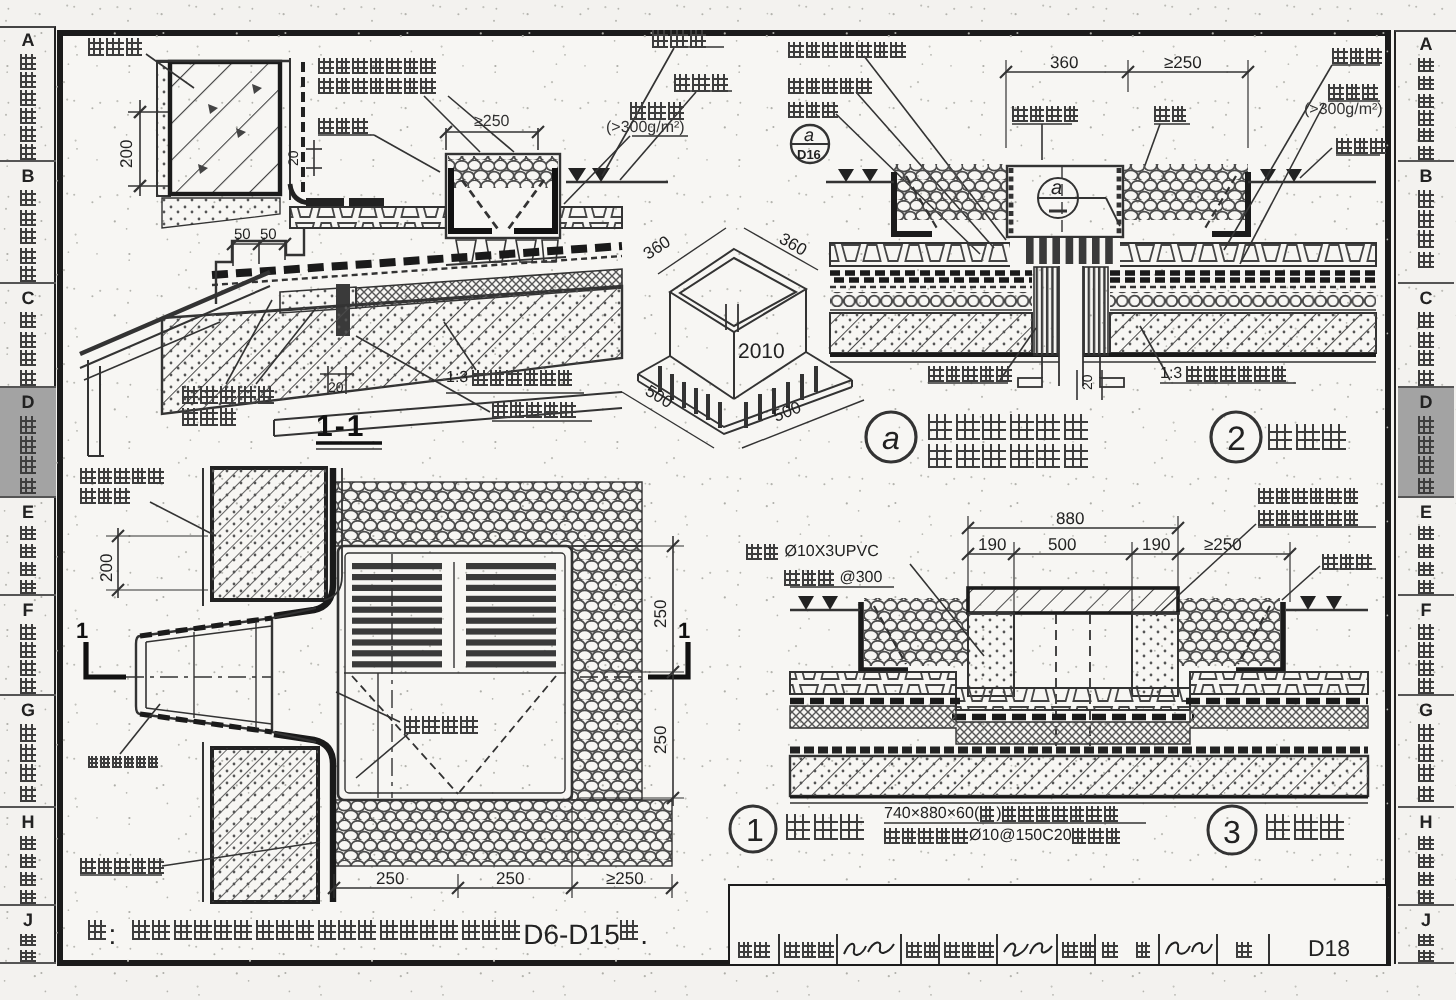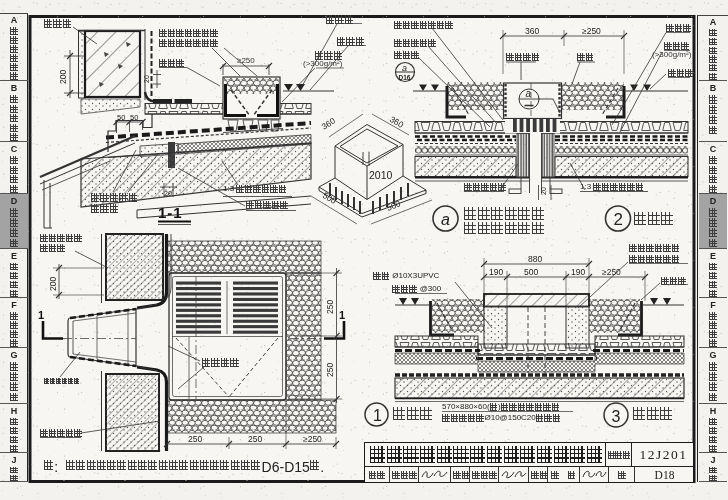--- a/index.html
+++ b/index.html
@@ -517,21 +517,21 @@
 <div class="q s6" style="left:44px;top:378px"><i class="z"></i><i class="z"></i><i class="z"></i><i class="z"></i><i class="z"></i><i class="z"></i></div>
 <div class="q s8" style="left:40px;top:429px"><i class="z"></i><i class="z"></i><i class="z"></i><i class="z"></i><i class="z"></i></div>
 <div class="q s9" style="left:202px;top:358px"><i class="z"></i><i class="z"></i><i class="z"></i><i class="z"></i></div>
 <div class="q s8" style="left:629px;top:244px"><i class="z"></i><i class="z"></i><i class="z"></i><i class="z"></i><i class="z"></i><i class="z"></i></div>
 <div class="q s8" style="left:629px;top:255px"><i class="z"></i><i class="z"></i><i class="z"></i><i class="z"></i><i class="z"></i><i class="z"></i></div>
 <div class="q s8" style="left:661px;top:276.5px"><i class="z"></i><i class="z"></i><i class="z"></i></div>
 <div class="q s8" style="left:373px;top:272px"><i class="z"></i><i class="z"></i><span> Ø10X3UPVC</span></div>
 <div class="q s8" style="left:392px;top:285px"><i class="z"></i><i class="z"></i><i class="z"></i><span> @300</span></div>
 <div class="q s13" style="left:393px;top:407px"><i class="z"></i><i class="z"></i><i class="z"></i></div>
 <div class="q s13" style="left:633px;top:407px"><i class="z"></i><i class="z"></i><i class="z"></i></div>
-<div class="q s8" style="left:442px;top:403px"><span>570×880×60(</span><i class="z"></i><span>)</span><i class="z"></i><i class="z"></i><i class="z"></i><i class="z"></i><i class="z"></i><i class="z"></i><i class="z"></i></div>
+<div class="q s8" style="left:442px;top:403px"><span>740×880×60(</span><i class="z"></i><span>)</span><i class="z"></i><i class="z"></i><i class="z"></i><i class="z"></i><i class="z"></i><i class="z"></i><i class="z"></i></div>
 <div class="q s8" style="left:442px;top:414px"><i class="z"></i><i class="z"></i><i class="z"></i><i class="z"></i><i class="z"></i><span>Ø10@150C20</span><i class="z"></i><i class="z"></i><i class="z"></i></div>
 
 <div class="ab" style="left:0;top:13px;width:28px;height:469px;border-top:1px solid #444;border-right:1.5px solid #222;box-sizing:border-box"></div>
 <div class="tab" style="left:0;top:13px;height:68px">
       <b>A</b>
       <i class="z"></i>
       <i class="z"></i>
       <i class="z"></i>
       <i class="z"></i>
       <i class="z"></i>
@@ -651,27 +651,20 @@
       <i class="z"></i>
       <i class="z"></i>
     </div>
 <div class="tab" style="left:699px;top:453px;height:29px">
       <b>J</b>
       <i class="z"></i>
       <i class="z"></i>
     </div>
 
 <div class="ab" style="left:364px;top:442px;width:330px;height:41px;border:1.8px solid #1b1b1b;box-sizing:border-box;background:#f7f6f3">
- <div class="ab" style="left:0;top:0;width:100%;height:24px;border-bottom:1px solid #222;box-sizing:border-box">
-   <div class="ab" style="left:5px;top:3px"><i class="zt"></i><i class="zt"></i><i class="zt"></i><i class="zt"></i><i class="zt"></i><i class="zt"></i><i class="zt"></i><i class="zt"></i><i class="zt"></i><i class="zt"></i><i class="zt"></i><i class="zt"></i><i class="zt"></i><i class="zt"></i></div>
-   <div class="ab" style="left:240px;top:0;width:27px;height:100%;border-left:1px solid #222;border-right:1px solid #222;box-sizing:border-box">
-     <div class="q s8" style="left:1.5px;top:8px"><i class="z" style="width:7px;height:7.5px;margin-right:0.8px"></i><i class="z" style="width:7px;height:7.5px;margin-right:0.8px"></i><i class="z" style="width:7px;height:7.5px;margin-right:0"></i></div>
-   </div>
-   <div class="ab" style="left:267px;top:4px;width:63px;text-align:center;font-family:'Liberation Serif',serif;font-size:13.5px;letter-spacing:1.5px">12J201</div>
- </div>
  <div class="ab" style="left:0;top:24px;width:100%;height:15.2px;font-size:8px">
    <div class="q s8" style="left:3.5px;top:4px"><i class="z"></i><i class="z"></i></div>
    <div class="ab" style="left:24px;top:0;height:100%;border-left:1px solid #333"></div>
    <div class="q s8" style="left:27px;top:4px"><i class="z"></i><i class="z"></i><i class="z"></i></div>
    <div class="ab" style="left:53px;top:0;height:100%;border-left:1px solid #333"></div>
    <svg class="ab" style="left:55px;top:1px" width="29" height="13" viewBox="0 0 29 13">
           <path d="M2,9 C5,2 8,3 7,7 C6,11 11,10 13,5 M14,8 C17,2 21,2 20,6 C19,10 24,9 27,4" stroke="#222" stroke-width="1" fill="none"></path>
         </svg>
    <div class="ab" style="left:85px;top:0;height:100%;border-left:1px solid #333"></div>
    <div class="q s8" style="left:88px;top:4px"><i class="z"></i><i class="z"></i></div>
@@ -685,18 +678,18 @@
    <div class="q s8" style="left:166px;top:4px"><i class="z"></i><i class="z"></i></div>
    <div class="ab" style="left:182px;top:0;height:100%;border-left:1px solid #333"></div>
    <div class="q s8" style="left:186px;top:4px"><i class="z"></i><span style="display:inline-block;width:8px"></span><i class="z"></i></div>
    <div class="ab" style="left:214px;top:0;height:100%;border-left:1px solid #333"></div>
    <svg class="ab" style="left:216px;top:1px" width="26" height="13" viewBox="0 0 26 13">
           <path d="M2,9 C4,2 9,2 8,6 C7,10 12,10 14,5 M15,8 C16,3 21,2 20,6 C19,10 23,9 25,4" stroke="#222" stroke-width="1" fill="none"></path>
         </svg>
    <div class="ab" style="left:243px;top:0;height:100%;border-left:1px solid #333"></div>
    <div class="q s8" style="left:253px;top:4px"><i class="z"></i></div>
    <div class="ab" style="left:269px;top:0;height:100%;border-left:1px solid #333"></div>
-   <div class="ab" style="left:269px;top:2px;width:61px;text-align:center;font-family:Liberation Serif, serif;font-size:11.5px">D18</div>
+   <div class="ab" style="left:269px;top:2px;width:61px;text-align:center;font-family:Liberation Sans, sans-serif;font-size:11.5px">D18</div>
  </div>
 </div>
 
 <div class="q s10" style="left:44px;top:460px"><i class="z"></i><span>:&nbsp;&nbsp;</span><i class="z"></i><i class="z"></i><i class="z"></i><i class="z"></i><i class="z"></i><i class="z"></i><i class="z"></i><i class="z"></i><i class="z"></i><i class="z"></i><i class="z"></i><i class="z"></i><i class="z"></i><i class="z"></i><i class="z"></i><i class="z"></i><i class="z"></i><i class="z"></i><i class="z"></i><span>D6-D15</span><i class="z"></i><span>.</span></div>
 
 </div>
 </body></html>

